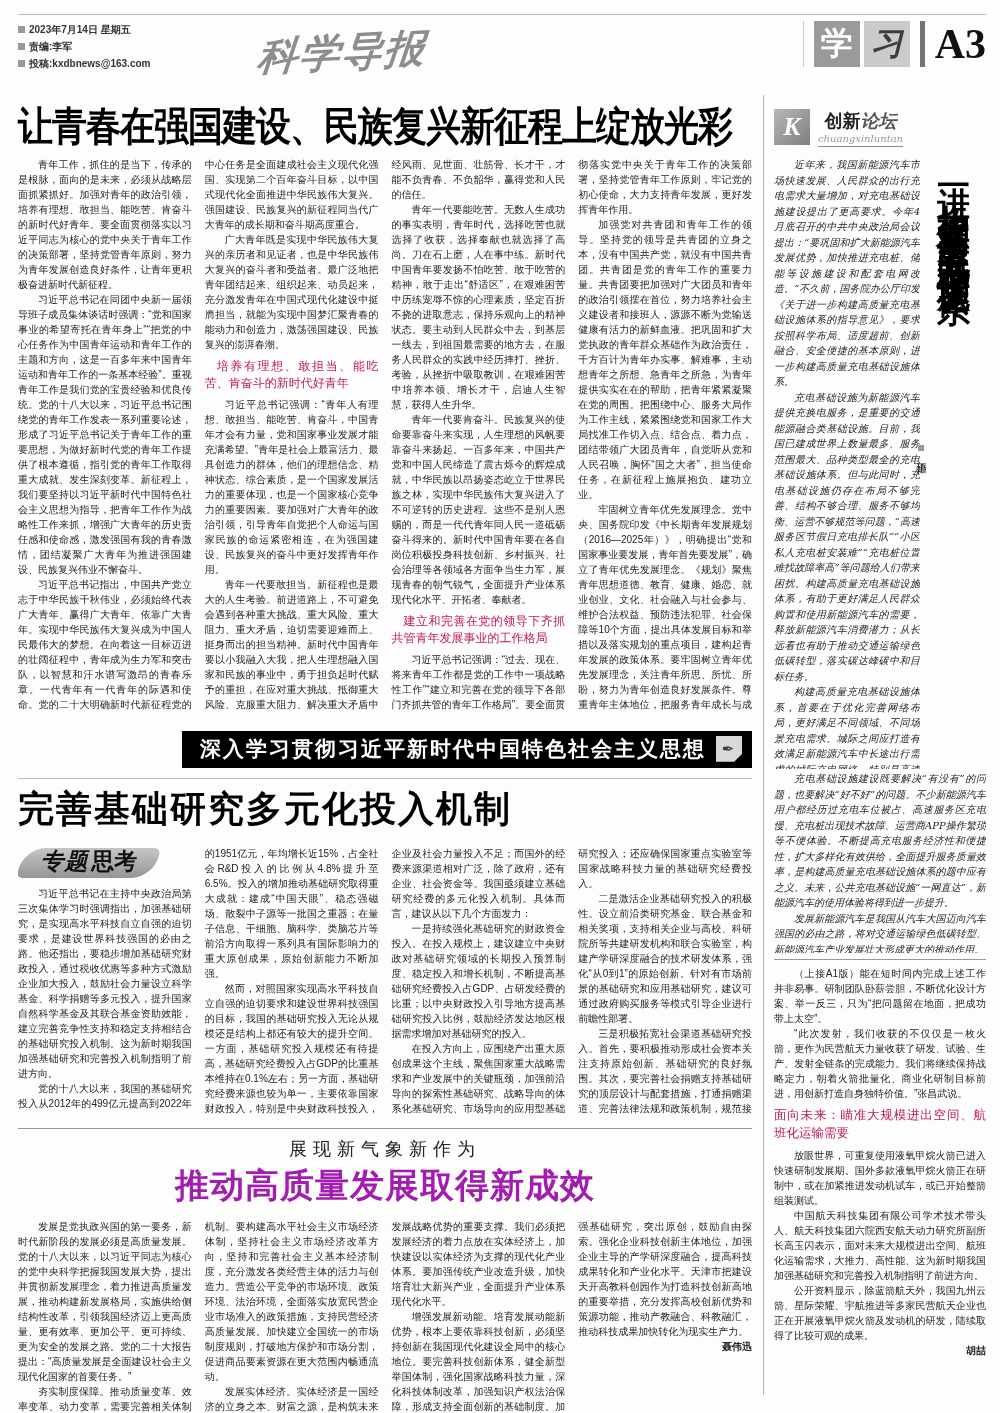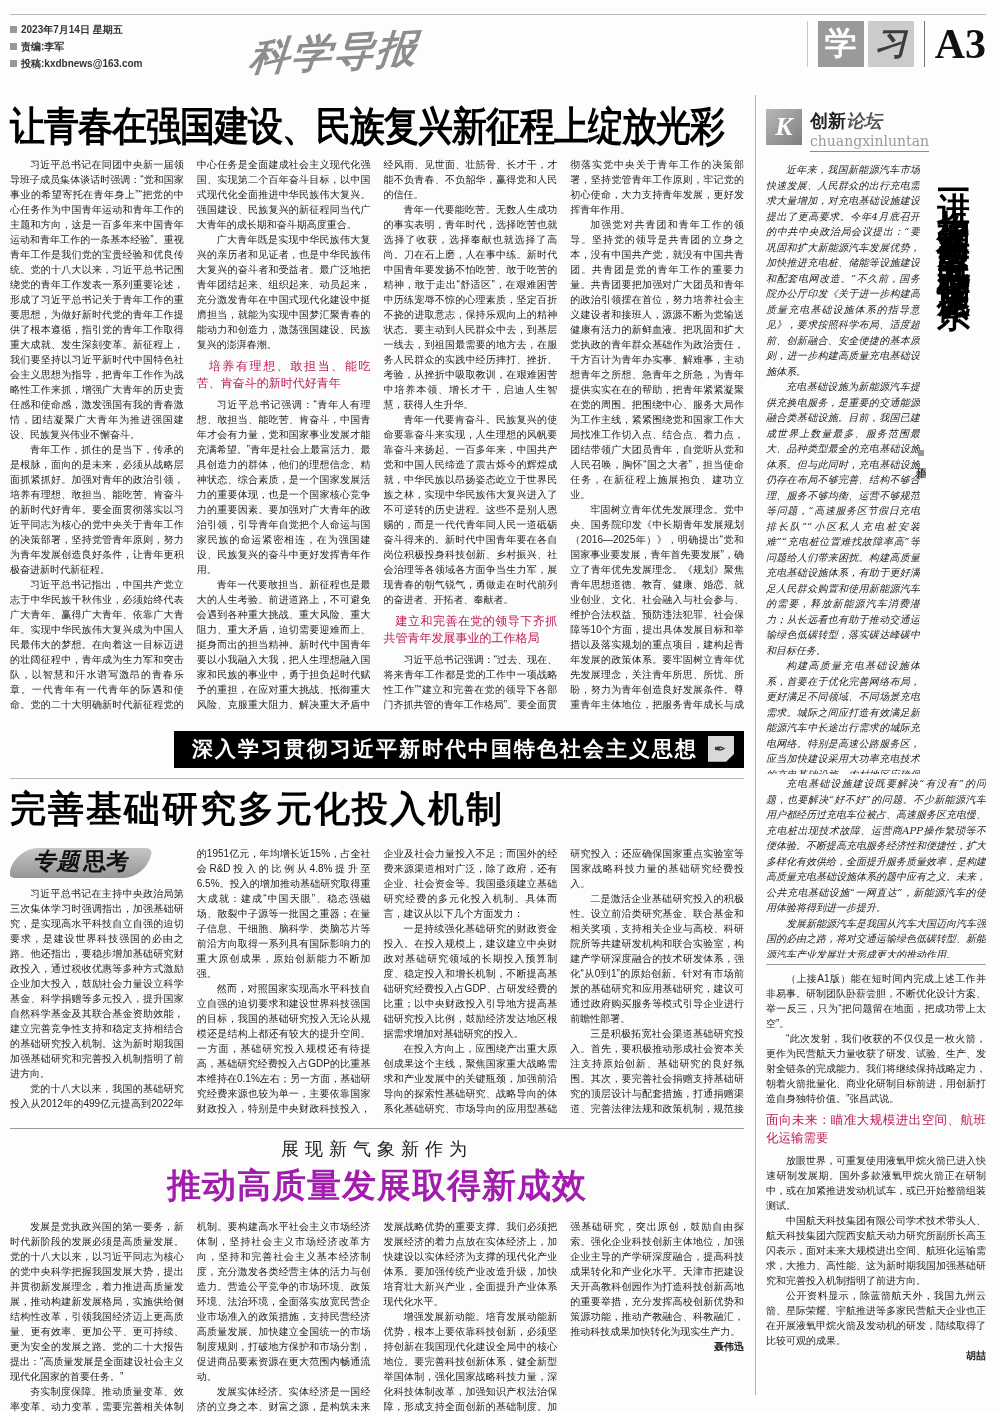--- a/index.html
+++ b/index.html
@@ -1,32 +1,32 @@
 <!DOCTYPE html>
 <html><head>
 <meta charset="utf-8">
 <style>
   html,body{margin:0;padding:0;background:#e8e8e6;}
   .sheet{width:1000px;height:1413px;background:#fdfdfc;margin:0 auto;position:relative;
          font-family:"Liberation Sans","DejaVu Sans",sans-serif;color:#1c1c1c;overflow:hidden;
-         box-sizing:border-box;padding:14px 14px 0 10px;}
+         box-sizing:border-box;padding:14px 14px 0 18px;}
   
   .hdr{display:flex;align-items:flex-start;border-top:1px solid #bbb;padding-top:6px;height:74px;}
   .hdr-info{width:180px;font-size:10px;color:#333;line-height:17px;font-weight:bold;}
   .hdr-info div{display:flex;align-items:center;}
   .sq{width:7px;height:7px;background:#999;margin-right:4px;flex:0 0 auto;}
   .masthead{font-family:"DejaVu Serif",serif;font-style:italic;font-weight:bold;font-size:40px;
             color:#8d8d8d;transform:skewX(-8deg) rotate(-3deg);margin:4px 0 0 60px;letter-spacing:2px;}
   .hdr-right{margin-left:auto;display:flex;align-items:center;border-left:1px solid #c9c9c9;padding-left:10px;}
   .secbox{width:46px;height:46px;display:flex;align-items:center;justify-content:center;
           font-size:32px;font-weight:bold;}
   .secbox.xue{background:#9a9a9a;color:#fff;}
   .secbox.xi{background:#cbcbcb;color:#3c3c3c;font-family:"DejaVu Serif",serif;font-style:italic;margin-left:4px;}
   .pageno{font-family:"Liberation Serif","DejaVu Serif",serif;font-weight:bold;font-size:42px;
-          color:#111;border-left:1px solid #737373;margin-left:10px;padding-left:10px;line-height:46px;}
+          color:#111;border-left:5px solid #737373;margin-left:10px;padding-left:10px;line-height:46px;}
   
   .content{display:flex;align-items:stretch;}
   .left{width:745px;padding-right:11px;box-sizing:border-box;}
   .right{flex:1;border-left:1px solid #b5b5b5;padding-left:10px;height:1300px;overflow:hidden;box-sizing:border-box;}
   
   h1.mainhead{font-size:35px;font-weight:900;letter-spacing:-1px;color:#000;margin:6px 0 12px 0;
               line-height:1.25;text-align:left;white-space:nowrap;transform:scaleY(1.15);transform-origin:left top;}
   .cols4{column-count:4;column-gap:13px;height:566px;overflow:hidden;font-size:10px;line-height:15px;
          text-align:justify;color:#222;}
   .cols4-s2{column-count:4;column-gap:13px;height:276px;overflow:hidden;font-size:10px;line-height:15px;
@@ -50,24 +50,24 @@
   .badge .cal{font-family:"DejaVu Serif",serif;font-style:italic;letter-spacing:1px;}
   
   .rule{border-top:1px solid #999;margin:6px 0;}
   .kicker{text-align:center;font-size:18px;letter-spacing:6px;color:#222;margin:8px 0 2px 0;}
   .s3head{font-size:34px;font-weight:900;text-align:center;letter-spacing:1px;color:#a21caf;margin:2px 0 10px 0;}
   
   .logo{display:flex;align-items:flex-start;margin:14px 0 10px 0;}
   .kbox{width:36px;height:36px;background:linear-gradient(135deg,#b8b8b8,#7e7e7e);color:#fff;
         font-family:"Liberation Serif",serif;font-weight:bold;font-style:italic;font-size:26px;
         display:flex;align-items:center;justify-content:center;}
-  .logotxt{margin-left:8px;border-bottom:1px solid #8a8a8a;padding-bottom:2px;}
+  .logotxt{margin-left:8px;border-bottom:1px solid #8a8a8a;padding-bottom:2px;text-align:center;}
   .logotxt .cn{font-size:18px;font-weight:bold;color:#222;}
   .logotxt .cn .lt{font-family:"DejaVu Serif",serif;font-style:italic;color:#555;}
-  .logotxt .py{display:block;font-family:"DejaVu Serif",serif;font-size:14px;color:#9a9a9a;}
+  .logotxt .py{display:block;font-family:"DejaVu Serif",serif;font-style:italic;font-size:10px;color:#9a9a9a;}
   .art1a{display:flex;height:612px;overflow:hidden;}
   .art1-text{flex:1;font-family:"DejaVu Serif",serif;font-style:italic;font-size:10px;line-height:15.5px;
              text-align:justify;overflow:hidden;}
   .vtitle-strip{width:66px;position:relative;flex:0 0 auto;}
   .vtitle{writing-mode:vertical-rl;font-family:"Liberation Serif","DejaVu Serif",serif;font-weight:900;
           font-size:33px;letter-spacing:7px;color:#000;margin:4px auto 0 auto;height:600px;}
   .vauthor{position:absolute;left:-6px;top:288px;writing-mode:vertical-rl;font-size:10px;color:#222;
            display:flex;align-items:center;}
   .vauthor .sq{width:6px;height:6px;margin:0 0 4px 0;}
   .art1b{height:182px;overflow:hidden;font-family:"DejaVu Serif",serif;font-style:italic;font-size:10px;
@@ -101,29 +101,29 @@
       <div class="secbox xi">习</div>
       <div class="pageno">A3</div>
     </div>
   </div>
 
   <div class="content">
 
     <div class="left">
       <h1 class="mainhead">让青春在强国建设、民族复兴新征程上绽放光彩</h1>
       <div class="cols4">
+          <p class="para">青年工作，抓住的是当下，传承的是根脉，面向的是未来，必须从战略层面抓紧抓好。加强对青年的政治引领，培养有理想、敢担当、能吃苦、肯奋斗的新时代好青年。要全面贯彻落实以习近平同志为核心的党中央关于青年工作的决策部署，坚持党管青年原则，努力为青年发展创造良好条件，让青年更积极奋进新时代新征程。</p>
           <p class="para">习近平总书记在同团中央新一届领导班子成员集体谈话时强调：“党和国家事业的希望寄托在青年身上”“把党的中心任务作为中国青年运动和青年工作的主题和方向，这是一百多年来中国青年运动和青年工作的一条基本经验”。重视青年工作是我们党的宝贵经验和优良传统。党的十八大以来，习近平总书记围绕党的青年工作发表一系列重要论述，形成了习近平总书记关于青年工作的重要思想，为做好新时代党的青年工作提供了根本遵循，指引党的青年工作取得重大成就、发生深刻变革。新征程上，我们要坚持以习近平新时代中国特色社会主义思想为指导，把青年工作作为战略性工作来抓，增强广大青年的历史责任感和使命感，激发强国有我的青春激情，团结凝聚广大青年为推进强国建设、民族复兴伟业不懈奋斗。</p>
-          <p class="para">青年工作，抓住的是当下，传承的是根脉，面向的是未来，必须从战略层面抓紧抓好。加强对青年的政治引领，培养有理想、敢担当、能吃苦、肯奋斗的新时代好青年。要全面贯彻落实以习近平同志为核心的党中央关于青年工作的决策部署，坚持党管青年原则，努力为青年发展创造良好条件，让青年更积极奋进新时代新征程。</p>
           <p class="para">习近平总书记指出，中国共产党立志于中华民族千秋伟业，必须始终代表广大青年、赢得广大青年、依靠广大青年。实现中华民族伟大复兴成为中国人民最伟大的梦想。在向着这一目标迈进的壮阔征程中，青年成为生力军和突击队，以智慧和汗水谱写激昂的青春乐章。一代青年有一代青年的际遇和使命。党的二十大明确新时代新征程党的中心任务是全面建成社会主义现代化强国、实现第二个百年奋斗目标，以中国式现代化全面推进中华民族伟大复兴。强国建设、民族复兴的新征程同当代广大青年的成长期和奋斗期高度重合。</p>
           <p class="para">广大青年既是实现中华民族伟大复兴的亲历者和见证者，也是中华民族伟大复兴的奋斗者和受益者。最广泛地把青年团结起来、组织起来、动员起来，充分激发青年在中国式现代化建设中挺膺担当，就能为实现中国梦汇聚青春的能动力和创造力，激荡强国建设、民族复兴的澎湃春潮。</p>
           <h3 class="sub">培养有理想、敢担当、能吃苦、肯奋斗的新时代好青年</h3>
           <p class="para">习近平总书记强调：“青年人有理想、敢担当、能吃苦、肯奋斗，中国青年才会有力量，党和国家事业发展才能充满希望。”青年是社会上最富活力、最具创造力的群体，他们的理想信念、精神状态、综合素质，是一个国家发展活力的重要体现，也是一个国家核心竞争力的重要因素。要加强对广大青年的政治引领，引导青年自觉把个人命运与国家民族的命运紧密相连，在为强国建设、民族复兴的奋斗中更好发挥青年作用。</p>
           <p class="para">青年一代要敢担当。新征程也是最大的人生考验。前进道路上，不可避免会遇到各种重大挑战、重大风险、重大阻力、重大矛盾，迫切需要迎难而上、挺身而出的担当精神。新时代中国青年要以小我融入大我，把人生理想融入国家和民族的事业中，勇于担负起时代赋予的重担，在应对重大挑战、抵御重大风险、克服重大阻力、解决重大矛盾中经风雨、见世面、壮筋骨、长才干，才能不负青春、不负韶华，赢得党和人民的信任。</p>
           <p class="para">青年一代要能吃苦。无数人生成功的事实表明，青年时代，选择吃苦也就选择了收获，选择奉献也就选择了高尚。刀在石上磨，人在事中练。新时代中国青年要发扬不怕吃苦、敢于吃苦的精神，敢于走出“舒适区”，在艰难困苦中历练宠辱不惊的心理素质，坚定百折不挠的进取意志，保持乐观向上的精神状态。要主动到人民群众中去，到基层一线去，到祖国最需要的地方去，在服务人民群众的实践中经历摔打、挫折、考验，从挫折中吸取教训，在艰难困苦中培养本领、增长才干，启迪人生智慧，获得人生升华。</p>
-          <p class="para">青年一代要肯奋斗。民族复兴的使命要靠奋斗来实现，人生理想的风帆要靠奋斗来扬起。一百多年来，中国共产党和中国人民缔造了震古烁今的辉煌成就，中华民族以昂扬姿态屹立于世界民族之林，实现中华民族伟大复兴进入了不可逆转的历史进程。这些不是别人恩赐的，而是一代代青年同人民一道砥砺奋斗得来的。新时代中国青年要在各自岗位积极投身科技创新、乡村振兴、社会治理等各领域各方面争当生力军，展现青春的朝气锐气，勇做走在时代前列的奋进者、开拓者、奉献者。</p>
+          <p class="para">青年一代要肯奋斗。民族复兴的使命要靠奋斗来实现，人生理想的风帆要靠奋斗来扬起。一百多年来，中国共产党和中国人民缔造了震古烁今的辉煌成就，中华民族以昂扬姿态屹立于世界民族之林，实现中华民族伟大复兴进入了不可逆转的历史进程。这些不是别人恩赐的，而是一代代青年同人民一道砥砺奋斗得来的。新时代中国青年要在各自岗位积极投身科技创新、乡村振兴、社会治理等各领域各方面争当生力军，展现青春的朝气锐气，全面提升产业体系现代化水平、开拓者、奉献者。</p>
           <h3 class="sub">建立和完善在党的领导下齐抓共管青年发展事业的工作格局</h3>
           <p class="para">习近平总书记强调：“过去、现在、将来青年工作都是党的工作中一项战略性工作”“建立和完善在党的领导下各部门齐抓共管的青年工作格局”。要全面贯彻落实党中央关于青年工作的决策部署，坚持党管青年工作原则，牢记党的初心使命，大力支持青年发展，更好发挥青年作用。</p>
           <p class="para">加强党对共青团和青年工作的领导。坚持党的领导是共青团的立身之本，没有中国共产党，就没有中国共青团。共青团是党的青年工作的重要力量。共青团要把加强对广大团员和青年的政治引领摆在首位，努力培养社会主义建设者和接班人，源源不断为党输送健康有活力的新鲜血液。把巩固和扩大党执政的青年群众基础作为政治责任，千方百计为青年办实事、解难事，主动想青年之所想、急青年之所急，为青年提供实实在在的帮助，把青年紧紧凝聚在党的周围。把围绕中心、服务大局作为工作主线，紧紧围绕党和国家工作大局找准工作切入点、结合点、着力点，团结带领广大团员青年，自觉听从党和人民召唤，胸怀“国之大者”，担当使命任务，在新征程上施展抱负、建功立业。</p>
           <p class="para">牢固树立青年优先发展理念。党中央、国务院印发《中长期青年发展规划（2016—2025年）》，明确提出“党和国家事业要发展，青年首先要发展”，确立了青年优先发展理念。《规划》聚焦青年思想道德、教育、健康、婚恋、就业创业、文化、社会融入与社会参与、维护合法权益、预防违法犯罪、社会保障等10个方面，提出具体发展目标和举措以及落实规划的重点项目，建构起青年发展的政策体系。要牢固树立青年优先发展理念，关注青年所思、所忧、所盼，努力为青年创造良好发展条件。尊重青年主体地位，把服务青年成长与成才紧密结合，让青年有更多获得感，促进青年在投身实现中华民族伟大复兴中国梦的实践中放飞青春梦想、实现全面发展。</p>
         </div>
 
       <div class="banner-row">
         <div class="banner">
           <span>深入学习贯彻习近平新时代中国特色社会主义思想</span>
           <span class="penbox">✒</span>

